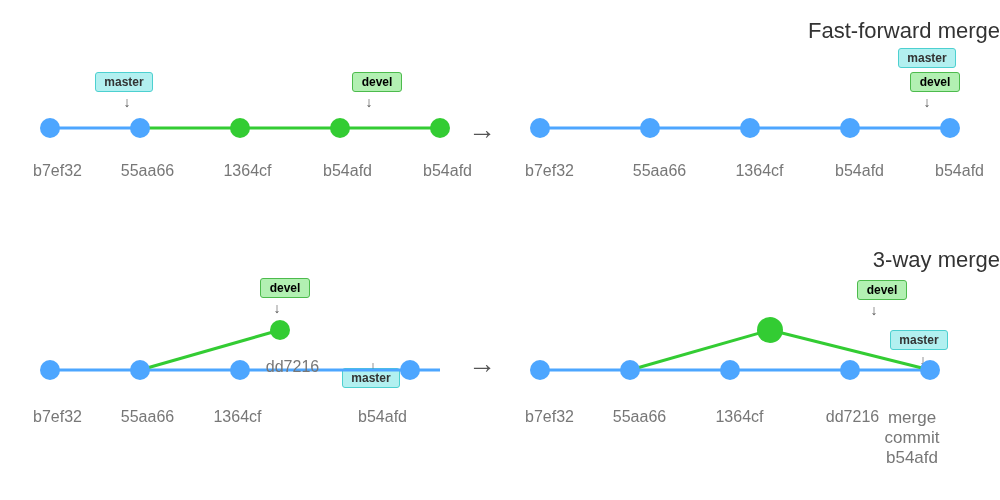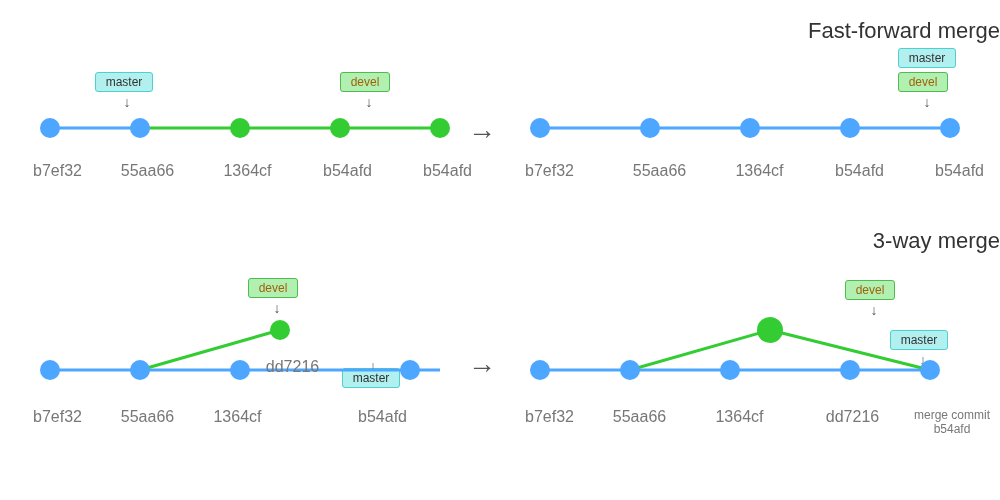--- a/index.html
+++ b/index.html
@@ -20,32 +20,34 @@
       position: absolute;
     }
 
     .label-box {
       border: 1.5px solid;
       border-radius: 3px;
       padding: 2px 8px;
       font-size: 12px;
       position: absolute;
       text-align: center;
+      font-weight: bold;
     }
 
     .label-master {
       background: #b2f0f0;
       border-color: #4dd0d0;
       color: #333;
     }
 
     .label-devel {
       background: #b2f0b2;
       border-color: #4dbb4d;
-      color: #a16207;
+      color: #000000;
+      margin-left: 12px;
     }
 
     .arrow-down {
       position: absolute;
       color: #555;
       font-size: 14px;
       text-align: center;
     }
 
     .arrow-right {
@@ -127,21 +129,21 @@
 
   <circle cx="430" cy="20" r="10" fill="#4da6ff"></circle>
 </svg>
 
 <div class="commit-label" style="top: 162px; left: 522px; width: 55px;">b7ef32</div>
 <div class="commit-label" style="top: 162px; left: 632px; width: 55px;">55aa66</div>
 <div class="commit-label" style="top: 162px; left: 732px; width: 55px;">1364cf</div>
 <div class="commit-label" style="top: 162px; left: 832px; width: 55px;">b54afd</div>
 <div class="commit-label" style="top: 162px; left: 932px; width: 55px;">b54afd</div>
 
-<div class="page-title" style="top: 228px; left: 0; width: 1000px;">3-way merge</div>
+<div class="page-title" style="top: 247px; left: 0; width: 1000px;">3-way merge</div>
 
 <div class="label-box label-devel" style="top: 278px; left: 248px; width: 50px;">devel</div>
 
 <div class="arrow-down" style="top: 300px; left: 270px; width: 14px;">↓</div>
 
 <div class="label-box label-master" style="top: 368px; left: 342px; width: 58px;">master</div>
 
 <div class="arrow-down" style="top: 358px; left: 366px; width: 14px;">↓</div>
 
 <svg class="diagram" style="top: 310px; left: 30px;" width="430" height="80">
@@ -195,17 +197,17 @@
   <circle cx="330" cy="60" r="10" fill="#4da6ff"></circle>
 
   <circle cx="410" cy="60" r="10" fill="#4da6ff"></circle>
 </svg>
 
 <div class="commit-label" style="top: 408px; left: 522px; width: 55px;">b7ef32</div>
 <div class="commit-label" style="top: 408px; left: 612px; width: 55px;">55aa66</div>
 <div class="commit-label" style="top: 408px; left: 712px; width: 55px;">1364cf</div>
 <div class="commit-label" style="top: 408px; left: 825px; width: 55px;">dd7216</div>
 
-<div class="commit-label" style="top: 408px; left: 912px; width: 80px; font-size: 12px;">
+<div class="commit-label" style="top: 408px; left: 872px; width: 80px; font-size: 17px;">
   <span>merge commit</span>
   <br>
   <span>b54afd</span>
 </div>
 
 </body></html>

